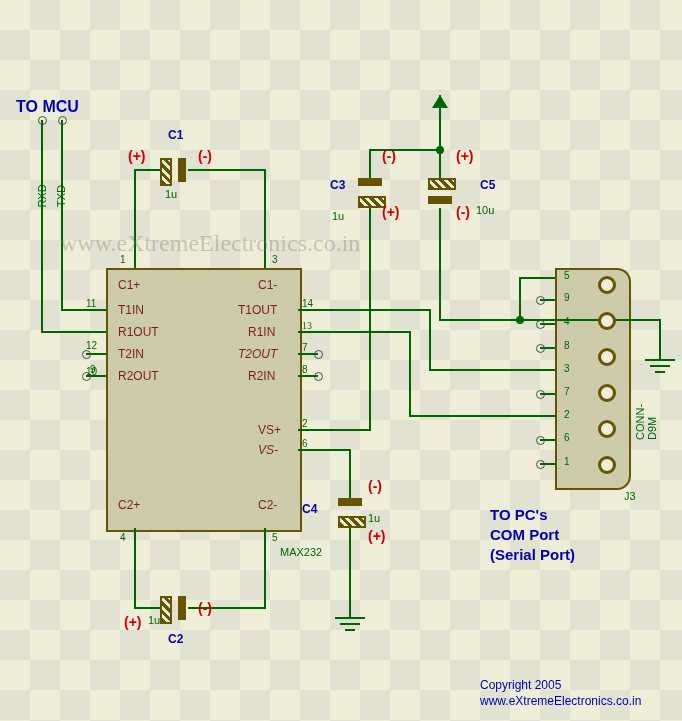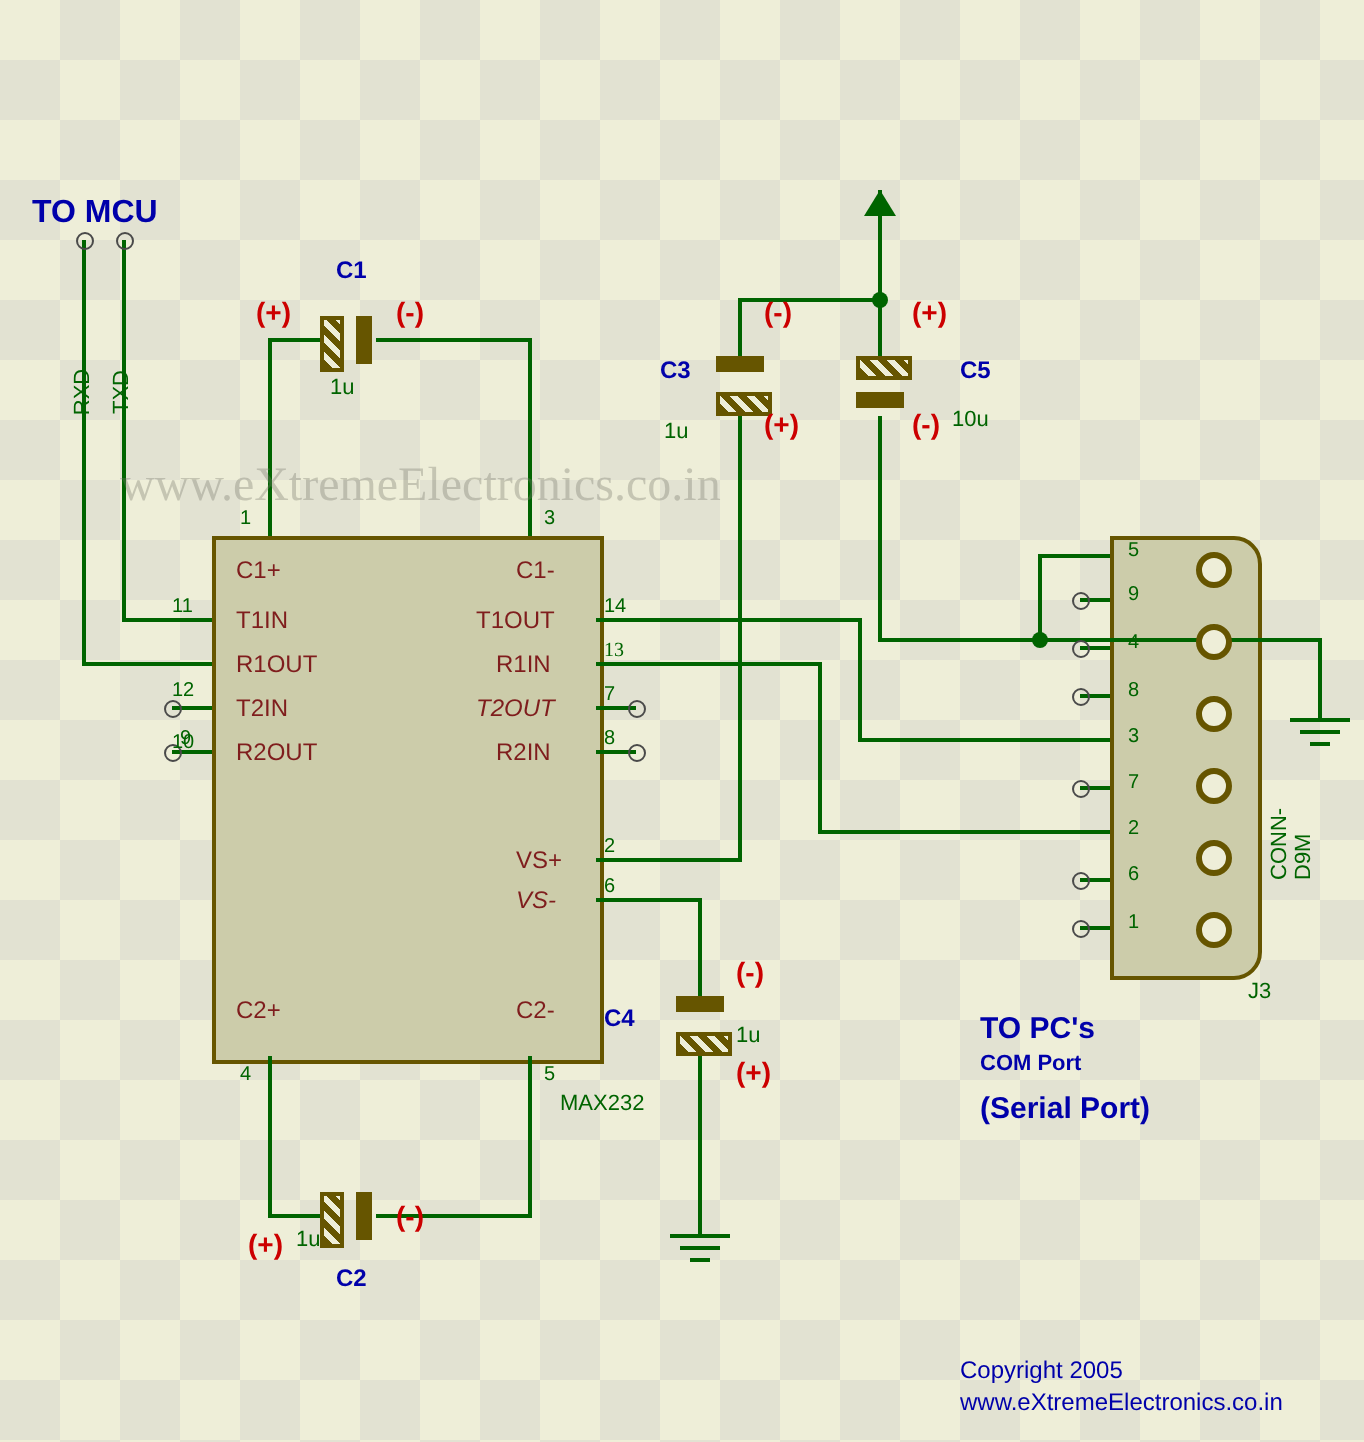--- a/index.html
+++ b/index.html
@@ -207,19 +207,19 @@
 <div class="pin" style="left:564px; top:363px;">3</div>
 <div class="pin" style="left:564px; top:386px;">7</div>
 <div class="pin" style="left:564px; top:409px;">2</div>
 <div class="pin" style="left:564px; top:432px;">6</div>
 <div class="pin" style="left:564px; top:456px;">1</div>
 
 <div class="val" style="left:624px; top:490px;">J3</div>
 <div class="val" style="left:634px; top:440px; transform:rotate(-90deg); transform-origin:left top;">CONN-D9M</div>
 
 <div class="lbl" style="left:490px; top:506px; font-size:15px;">TO PC's</div>
-<div class="lbl" style="left:490px; top:526px; font-size:11px;">COM Port</div>
+<div class="lbl" style="left:490px; top:526px; font-size:15px;">COM Port</div>
 <div class="lbl" style="left:490px; top:546px; font-size:15px;">(Serial Port)</div>
 
 <div class="wm" style="left:60px; top:230px;">www.eXtremeElectronics.co.in</div>
 
 <div class="copyright" style="left:480px; top:678px;">Copyright 2005</div>
 <div class="copyright" style="left:480px; top:694px;">www.eXtremeElectronics.co.in</div>
 
 </body></html>

